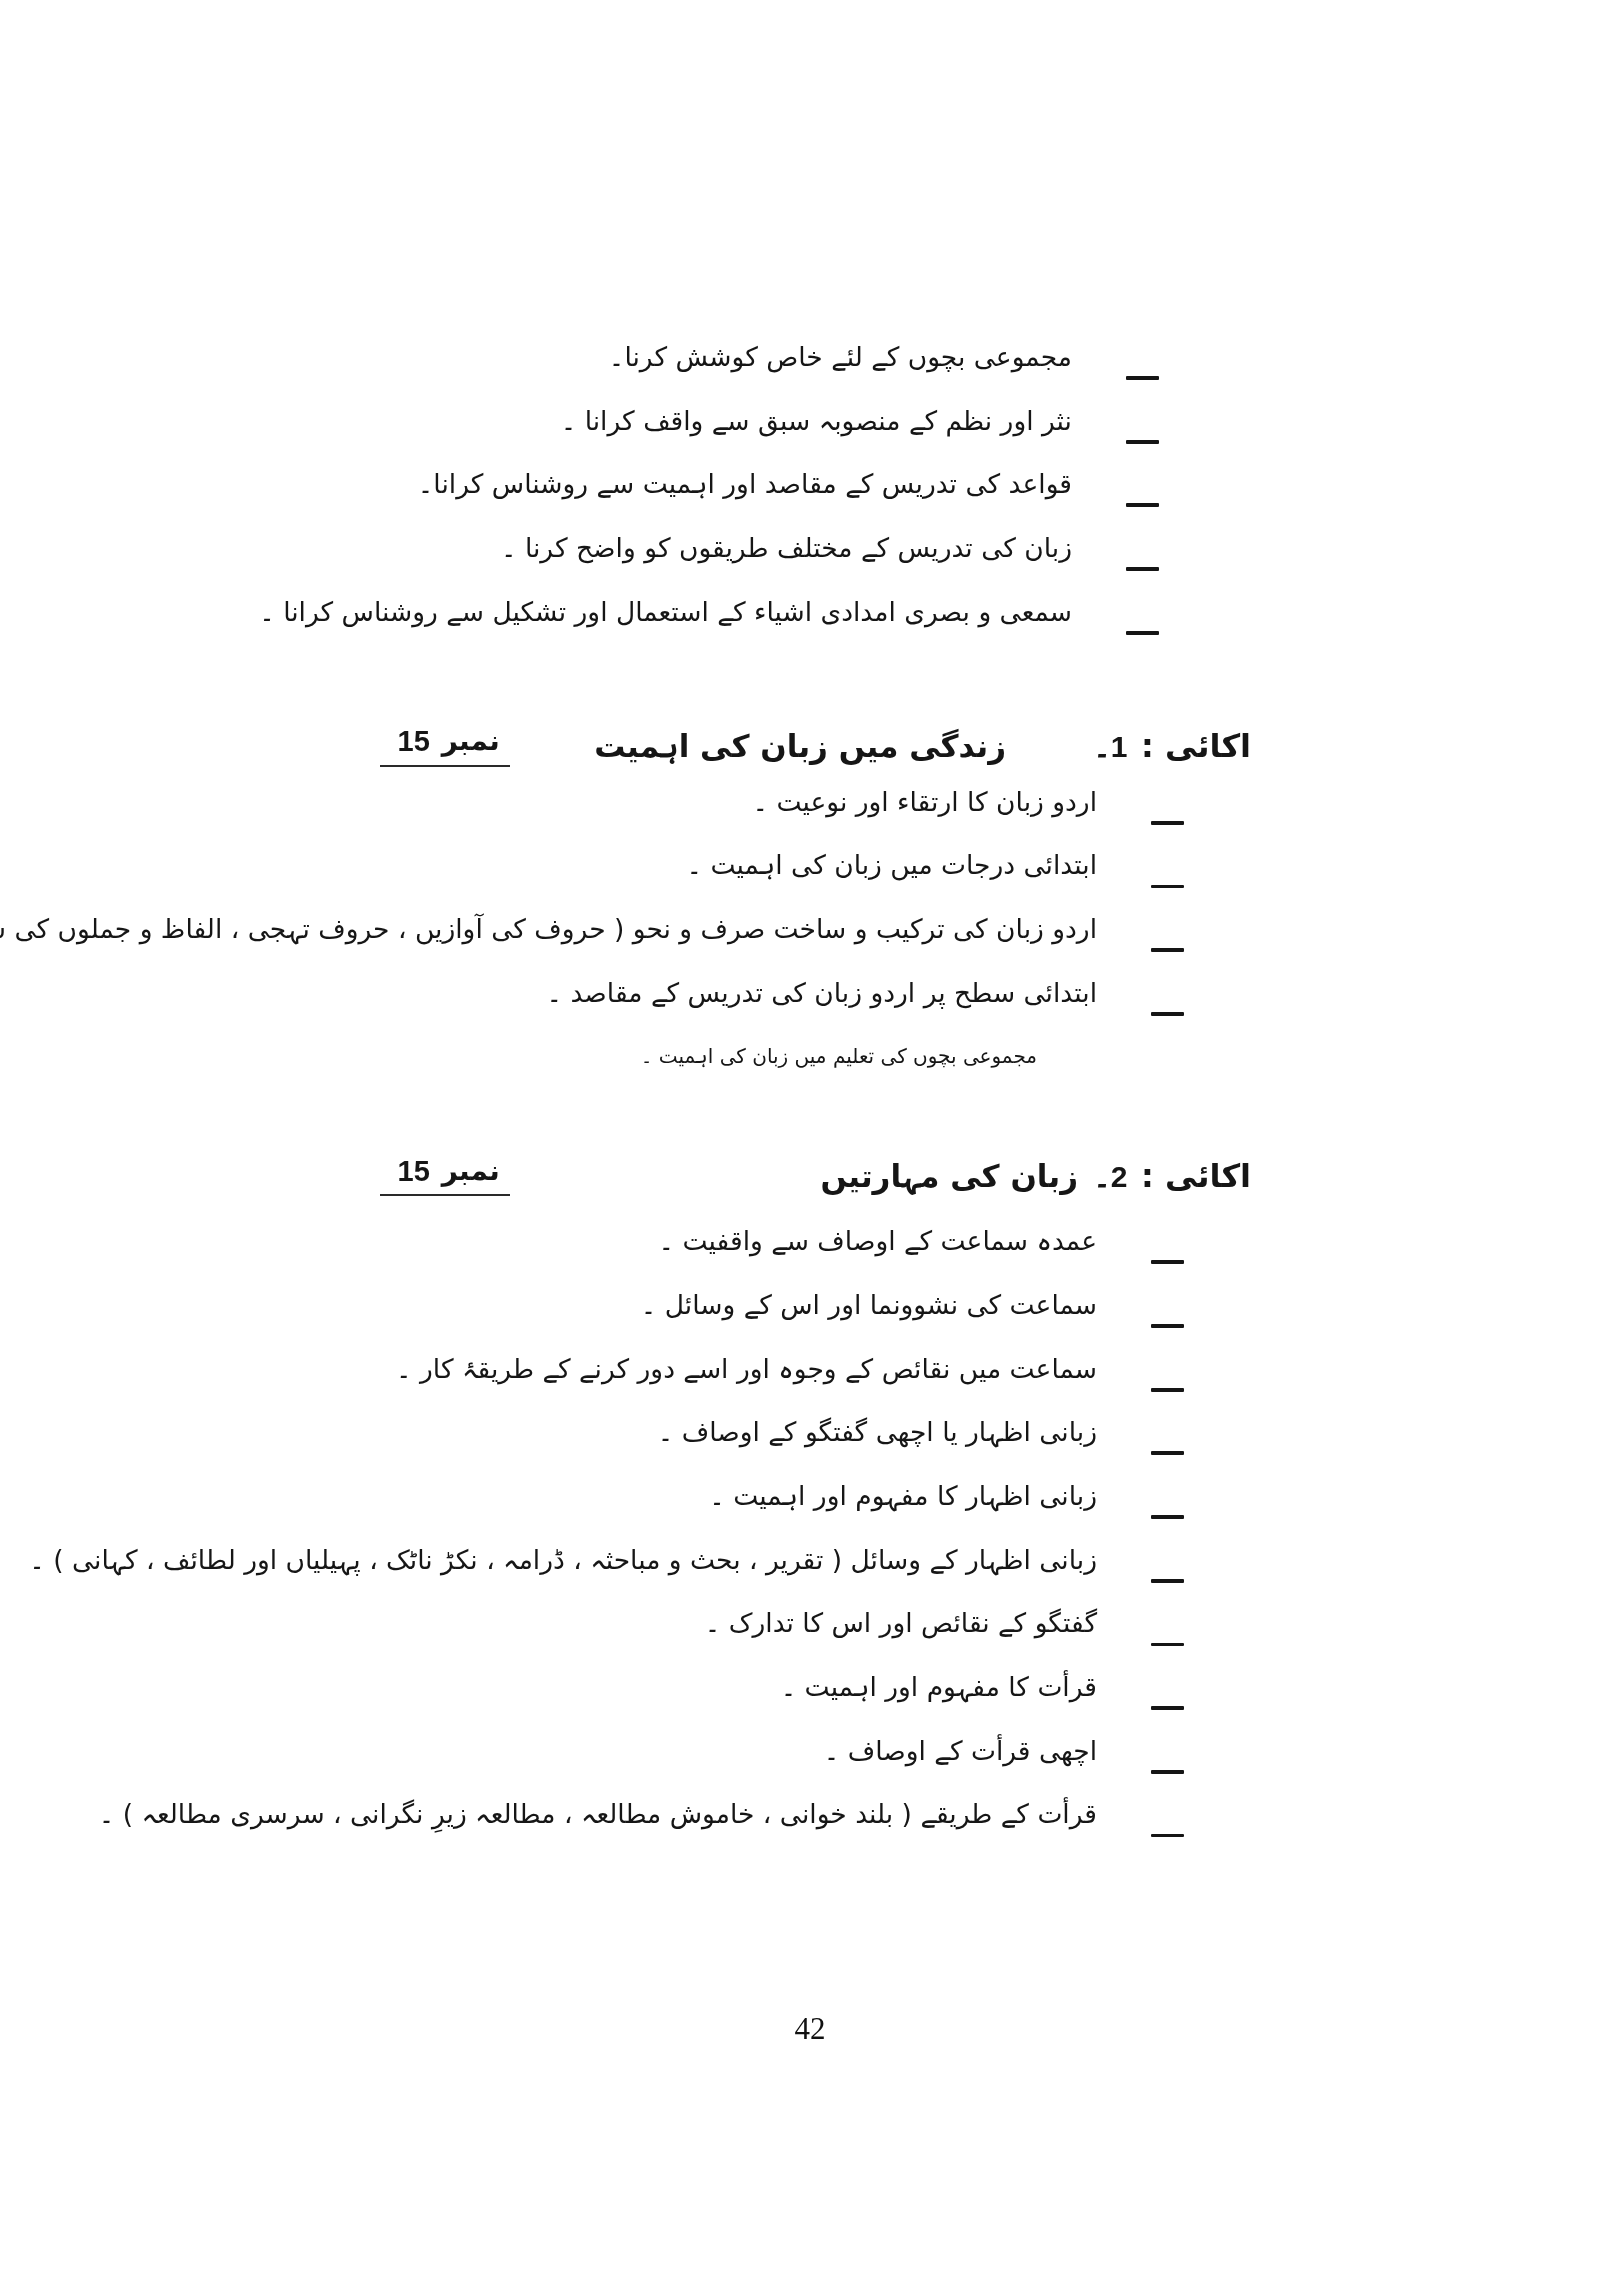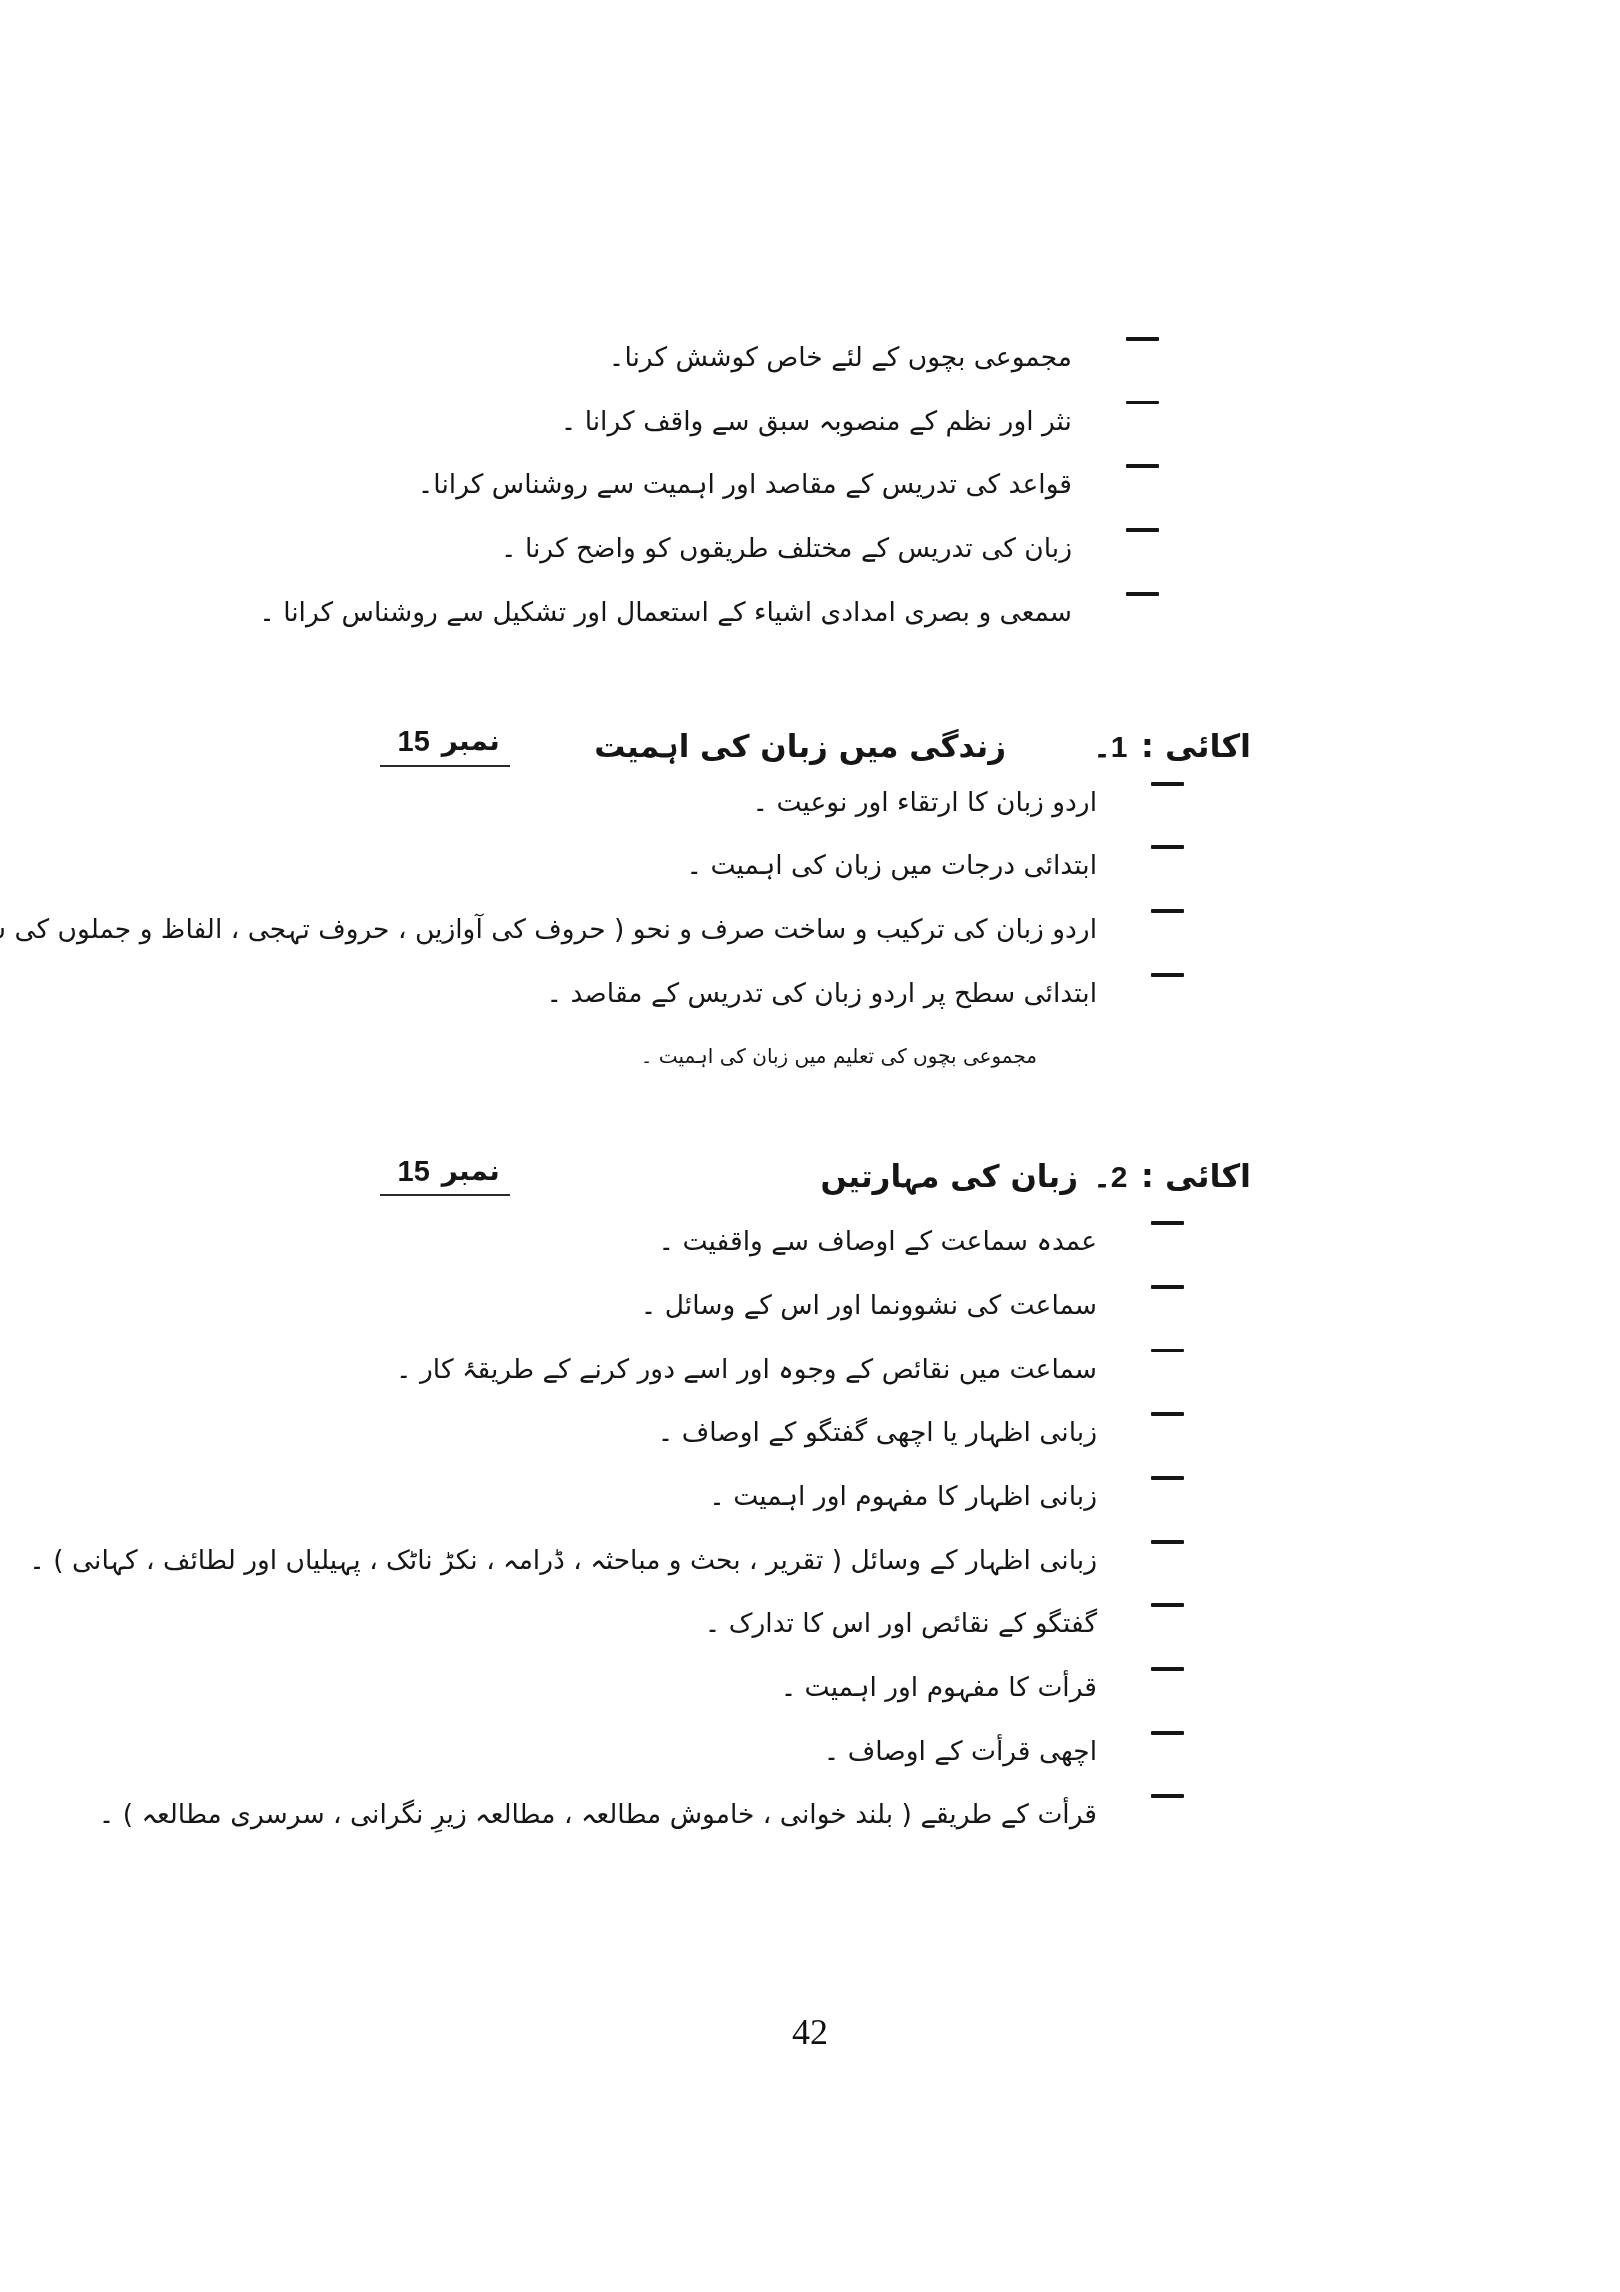--- a/index.html
+++ b/index.html
@@ -10,21 +10,21 @@
     background:#ffffff;
     color:#161616;
     direction:rtl;
     font-family:"DejaVu Sans",sans-serif;
     overflow:hidden;
   }
   
   .blist{list-style:none;margin:0;padding:0;}
   .brow{
     display:flex;
-    align-items:flex-start;
+    align-items:flex-end;
     justify-content:flex-start; 
     column-gap:54px;
     height:47px;
     margin-bottom:16.7px;
   }
   .dash{
     flex:none;
     width:33px;height:3.9px;
     background:#151515;
     border-radius:1px;
@@ -82,21 +82,21 @@
   .marks-val{
     font-size:29px;font-weight:700;line-height:33px;
     font-family:"Liberation Sans",sans-serif;
     margin-top:32px;
   }
   
   .footer-pagenum{
     position:absolute;top:2011px;left:0;right:0;
     text-align:center;
     font-family:"Liberation Serif",serif;
-    font-size:36px;
+    font-size:31px;
     color:#111;
     direction:ltr;
   }
 </style>
 </head>
 <body>
 
 <div class="page">
 
   <ul class="blist intro-list">

